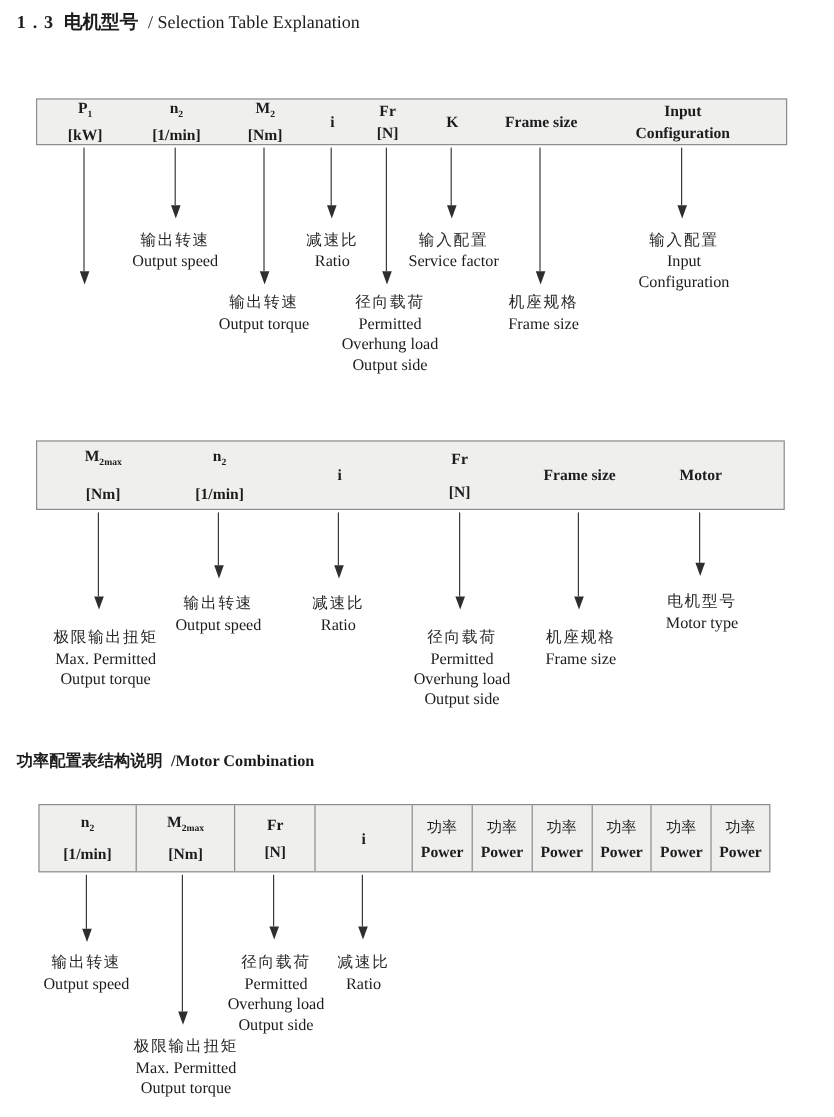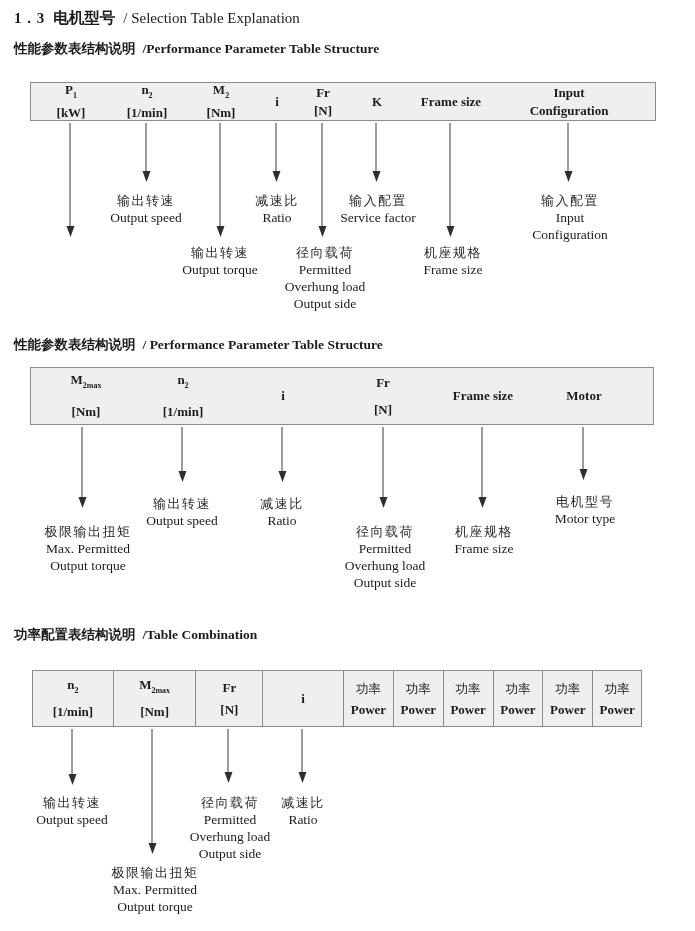--- a/index.html
+++ b/index.html
@@ -50,24 +50,20 @@
 <body>
 
 <div class="page">
 
   <div class="doc-title">
     <span class="t-num">1 . 3</span>
     <span class="t-zh">电机型号</span>
     <span class="t-en">/ Selection Table Explanation</span>
   </div>
 
-  <div class="sec-heading" style="top:39px">
-    <span class="h-zh">性能参数表结构说明</span>
-    <span class="h-en">/Performance Parameter Table Structure</span>
-  </div>
 
   <div class="ptable t1" style="left:30px;top:82px;width:626px;height:39px">
     <div class="hcell" style="left:40px">
       <div class="hl1"><span>P</span><sub>1</sub></div>
       <div class="hl2">[kW]</div>
     </div>
     <div class="hcell" style="left:116px">
       <div class="hl1"><span>n</span><sub>2</sub></div>
       <div class="hl2">[1/min]</div>
     </div>
@@ -152,24 +148,20 @@
   <div class="callout" style="left:453px;top:245px">
     <div class="czh">机座规格</div>
     <div class="cen">Frame size</div>
   </div>
   <div class="callout" style="left:570px;top:193px">
     <div class="czh">输入配置</div>
     <div class="cen">Input</div>
     <div class="cen">Configuration</div>
   </div>
 
-  <div class="sec-heading" style="top:335px">
-    <span class="h-zh">性能参数表结构说明</span>
-    <span class="h-en">/ Performance Parameter Table Structure</span>
-  </div>
 
   <div class="ptable t2" style="left:30px;top:367px;width:624px;height:58px">
     <div class="hcell" style="left:55px">
       <div class="hl1"><span>M</span><sub>2max</sub></div>
       <div class="hl2">[Nm]</div>
     </div>
     <div class="hcell" style="left:152px">
       <div class="hl1"><span>n</span><sub>2</sub></div>
       <div class="hl2">[1/min]</div>
     </div>
@@ -236,21 +228,21 @@
     <div class="czh">机座规格</div>
     <div class="cen">Frame size</div>
   </div>
   <div class="callout" style="left:585px;top:494px">
     <div class="czh">电机型号</div>
     <div class="cen">Motor type</div>
   </div>
 
   <div class="sec-heading" style="top:625px">
     <span class="h-zh">功率配置表结构说明</span>
-    <span class="h-en">/Table Combination</span>
+    <span class="h-en">/Motor Combination</span>
   </div>
 
   <div class="ptable t3" style="left:32px;top:670px;width:610px;height:57px">
     <div class="t3cell" style="width:80px">
       <div class="hl1"><span>n</span><sub>2</sub></div>
       <div class="hl2">[1/min]</div>
     </div>
     <div class="t3cell" style="width:83px">
       <div class="hl1"><span>M</span><sub>2max</sub></div>
       <div class="hl2">[Nm]</div>

